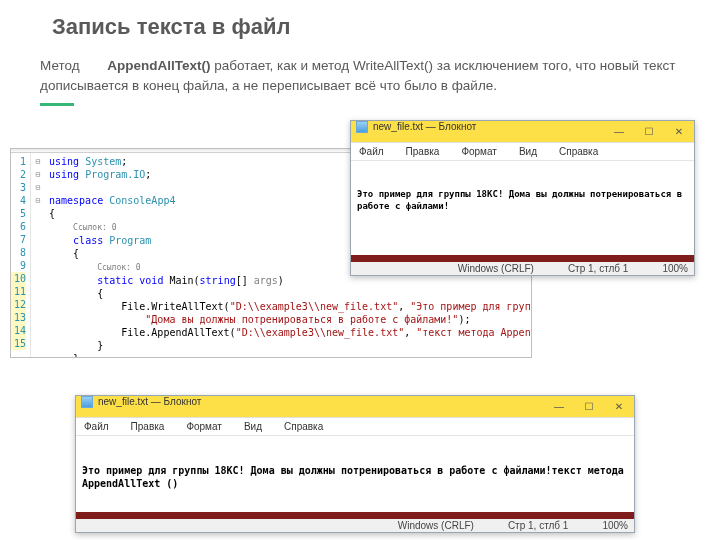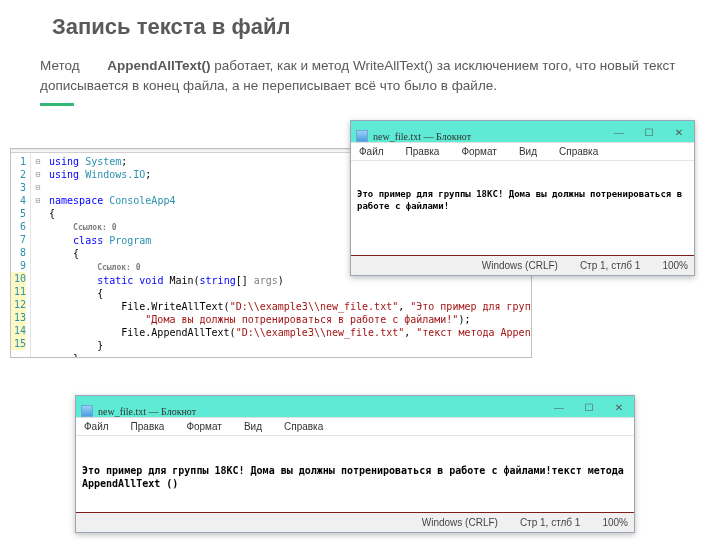--- a/index.html
+++ b/index.html
@@ -77,40 +77,39 @@
     position:absolute;
     left:34px; right:0; top:4px; bottom:0;
     padding:2px 4px;
     line-height:13px;
     white-space:pre;
     color:#000;
   }
   .kw { color:#0000ff; }
   .cls { color:#2b91af; }
   .str { color:#a31515; }
-  .ref { color:#808080; font-size:8px;font-weight:bold; }
+  .ref { color:#808080; font-size:8px; }
   .gray { color:#808080; }
 
   
   .notepad {
     position: absolute;
     border: 1px solid #9aa7b3;
     background: #fff;
     box-shadow: 0 2px 6px rgba(0,0,0,0.25);
     font-family: "Segoe UI", Arial, sans-serif;
   }
   .np-titlebar {
     height: 22px;
-    background: #5eead4;
+    background: #fde047;
     border-bottom:1px solid #e0e0e0;
     display:flex;
-    align-items:flex-end;
+    align-items:flex-start;
     font-size: 10px;
     color:#333;
-    font-family:Liberation Serif, serif;
   }
   .np-icon {
     width:12px;height:12px;
     margin:0 5px;
     background: linear-gradient(#9ad0f5,#4a9fe0);
     border:1px solid #6aa9d8;
   }
   .np-title { flex:1; }
   .np-ctrl { display:flex; }
   .np-btn {
@@ -135,28 +134,28 @@
     font-family: Consolas, monospace;
     font-size:10px;
     font-weight:700;
     color:#000;
     line-height:1.3;
     min-height:48px;
     margin-top:24px;
   }
   .np-status {
     height:20px;
-    border-top:1px solid #7f1d1d;
+    border-top:7px solid #7f1d1d;
     background:#f0f0f0;
     display:flex;
     align-items:center;
     font-size:10px;
     color:#444;
     padding:0 6px;
-    gap:22px;
+    gap:34px;
     justify-content:flex-end;
   }
   .np-status span:first-child { flex:1; }
 
   #np1 { left:350px; top:120px; width:345px; }
   #np1 .np-body { min-height:70px; font-size:9px; }
   #np2 { left:75px; top:395px; width:560px; }
   #np2 .np-body { min-height:52px; }
 </style>
 </head>
@@ -196,21 +195,21 @@
       <div></div>
       <div>⊟</div>
       <div></div>
       <div></div>
       <div>⊟</div>
       <div></div>
       <div></div>
       <div>⊟</div>
   </div>
   <div class="code"><span class="kw">using</span><span> </span><span class="cls">System</span><span>;</span>
-<span class="kw">using</span><span> </span><span class="cls">Windows.IO</span><span>;</span>
+<span class="kw">using</span><span> </span><span class="cls">Program.IO</span><span>;</span>
 
 <span class="kw">namespace</span><span> </span><span class="cls">ConsoleApp4</span>
 <span>{</span>
     <span class="ref">Ссылок: 0</span>
     <span class="kw">class</span><span> </span><span class="cls">Program</span>
     <span>{</span>
         <span class="ref">Ссылок: 0</span>
         <span class="kw">static</span><span> </span><span class="kw">void</span><span> </span><span>Main(</span><span class="kw">string</span><span>[] </span><span class="gray">args</span><span>)</span>
         <span>{</span>
             <span>File.WriteAllText(</span><span class="str">"D:\\example3\\new_file.txt"</span><span>, </span><span class="str">"Это пример для группы 18КС! "</span>

